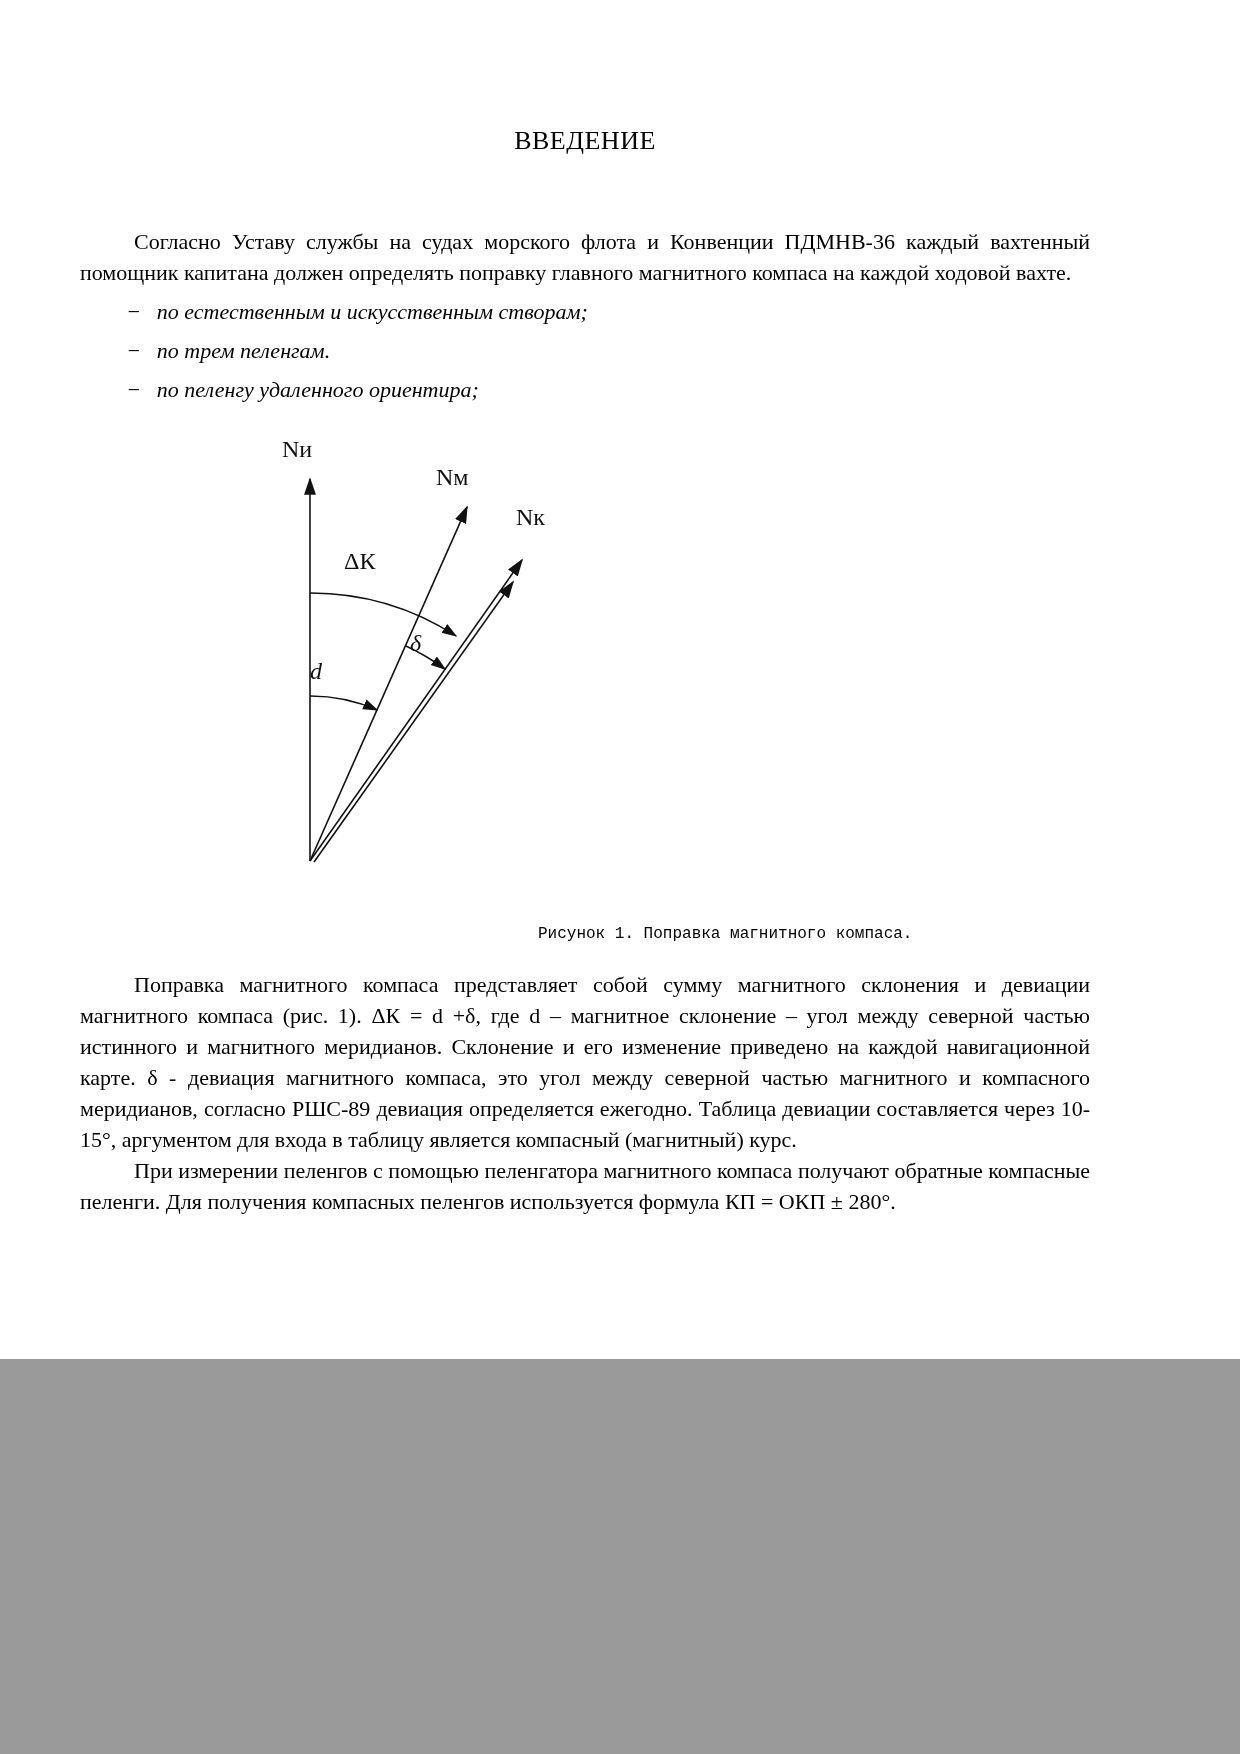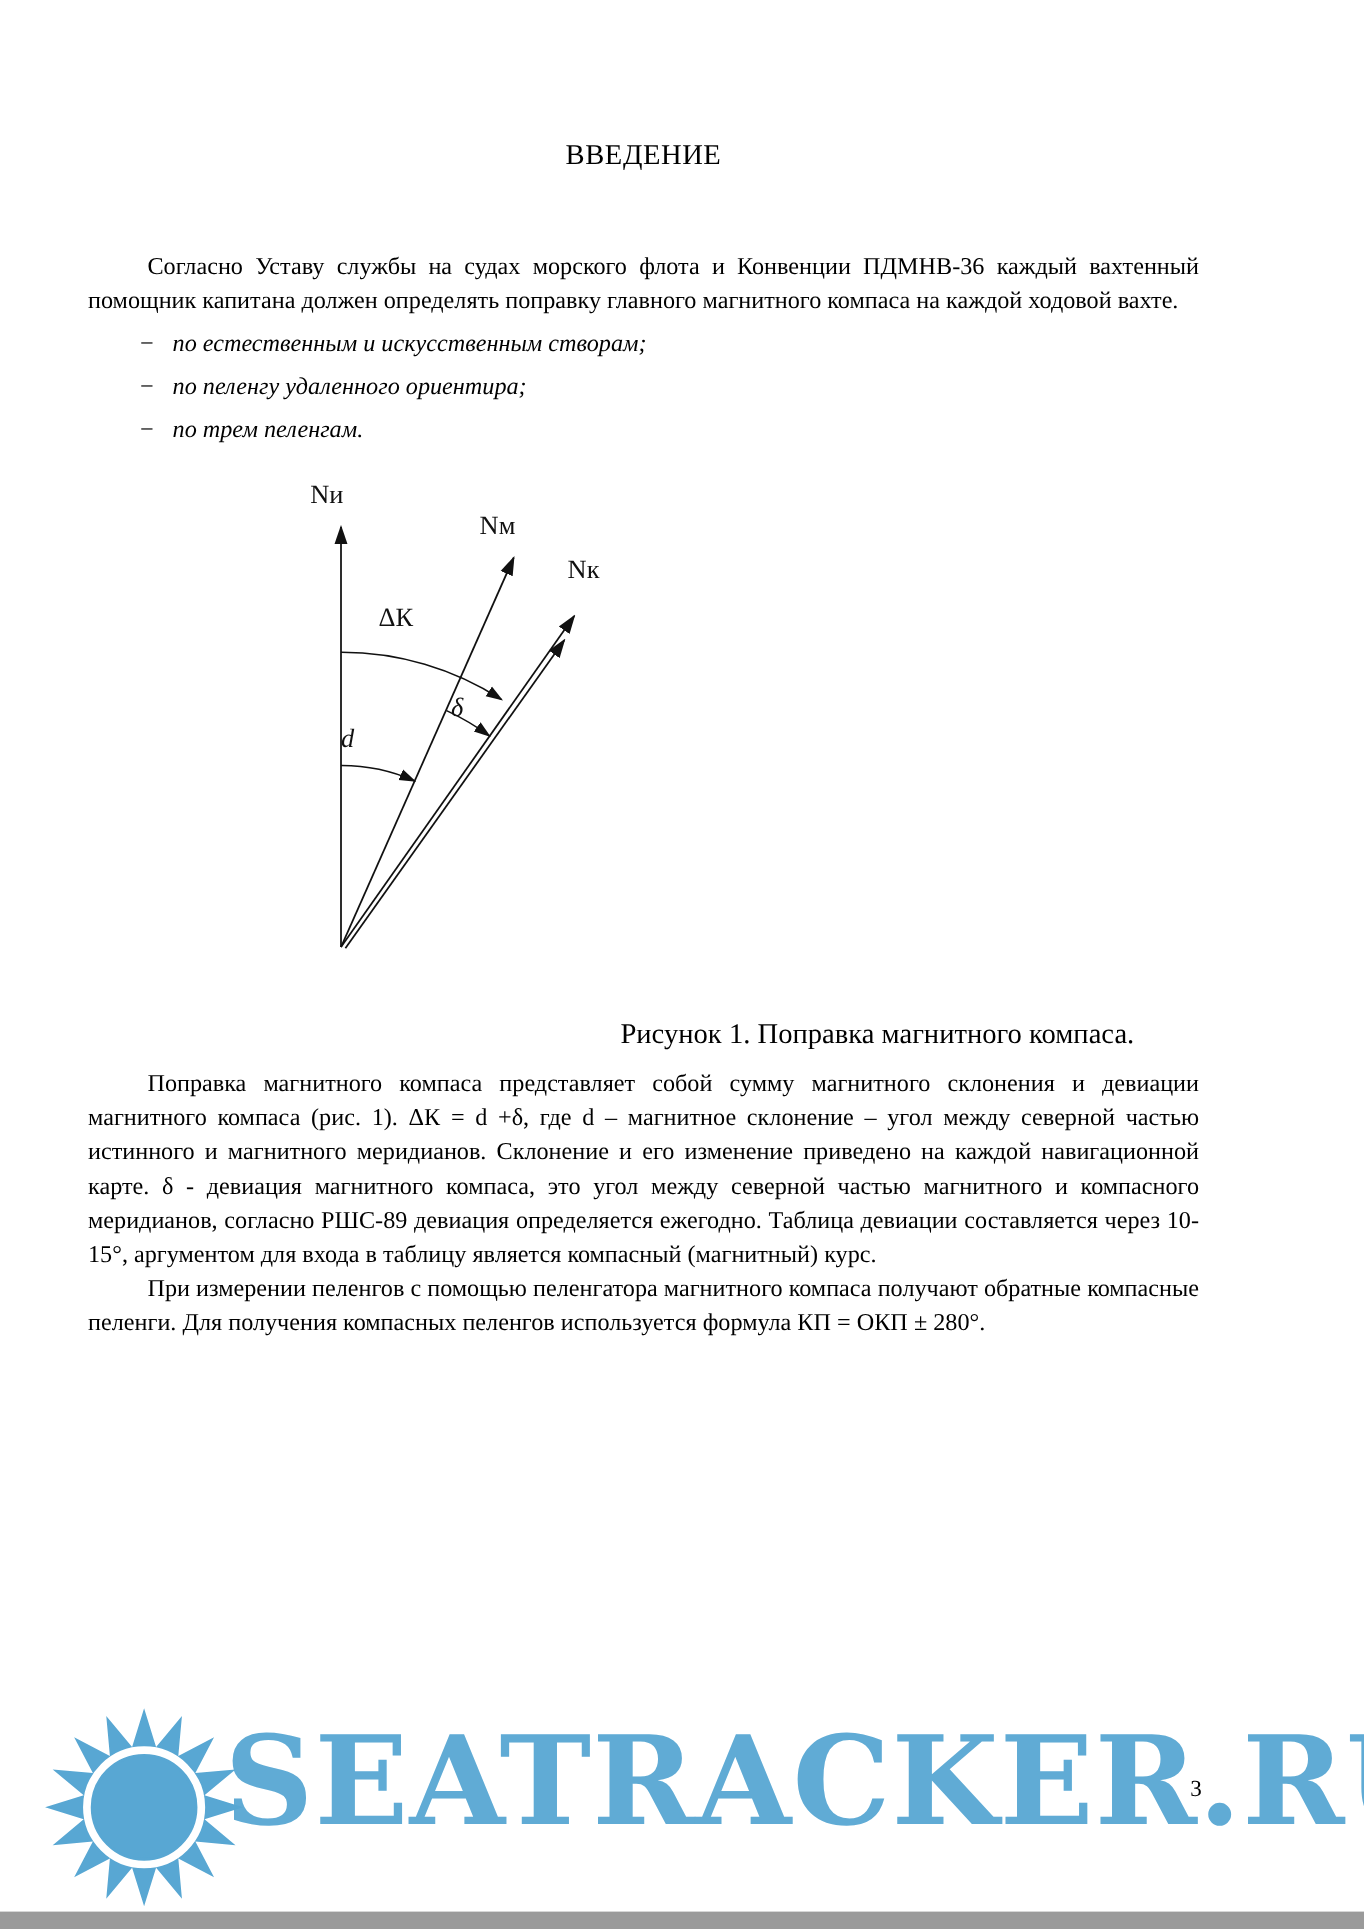--- a/index.html
+++ b/index.html
@@ -1,19 +1,19 @@
 <!DOCTYPE html>
 <html><head>
 <meta charset="utf-8">
 <style>
   * { margin:0; padding:0; box-sizing:border-box; }
   html,body { background:#9a9a9a; }
   .page {
     position:relative;
-    width:1240px; height:1738px;
+    width:1240px; height:1359px;
     margin:0 auto;
     background:#ffffff;
     font-family:"Liberation Serif","DejaVu Serif",serif;
     color:#000;
     overflow:hidden;
   }
   .content {
     position:absolute; left:80px; top:126px; width:1010px;
   }
   .doc-title {
@@ -40,23 +40,24 @@
   .figure {
     position:relative;
     height:548px;
     margin-top:16px;
     text-align:right;
   }
   .fig-svg { position:absolute; left:160px; top:0; }
   .fig-label { font-family:"Liberation Serif",serif; font-size:24px; fill:#111; }
   .fig-label.it { font-style:italic; }
   .fig-caption {
-    position:absolute; left:484px; top:504px;
-    font-size:26px;
+    position:absolute; left:458px; top:504px;
+    font-size:16px;
     white-space:nowrap;
+    font-family:Liberation Mono, monospace;
   }
   .watermark {
     position:absolute; left:0; top:1548px; width:1240px; height:200px;
     pointer-events:none;
     margin-left:34px;
   }
   .wm-text {
     position:absolute; left:170px; top:16px;
     font-family:"DejaVu Serif",serif;
     font-weight:700;
@@ -82,24 +83,24 @@
 
     <div class="doc-title">ВВЕДЕНИЕ</div>
 
     <p class="para">Согласно Уставу службы на судах морского флота и Конвенции ПДМНВ-36 каждый вахтенный помощник капитана должен определять поправку главного магнитного компаса на каждой ходовой вахте.</p>
 
     <div class="bullets">
       <div class="bullet">
         <span class="bullet-marker">−</span><span>по естественным и искусственным створам;</span>
       </div>
       <div class="bullet">
-        <span class="bullet-marker">−</span><span>по пеленгу удаленного ориентира;</span>
+        <span class="bullet-marker">−</span><span>по трем пеленгам.</span>
       </div>
       <div class="bullet">
-        <span class="bullet-marker">−</span><span>по трем пеленгам.</span>
+        <span class="bullet-marker">−</span><span>по пеленгу удаленного ориентира;</span>
       </div>
     </div>
 
     <div class="figure">
       <svg class="fig-svg" width="360" height="470" viewBox="0 0 360 470">
         <defs>
           <marker id="arw" viewBox="0 0 10 8" refX="9" refY="4" markerWidth="11" markerHeight="9" orient="auto">
             <path d="M0,0.6 L10,4 L0,7.4 z" fill="#111"></path>
           </marker>
         </defs>

